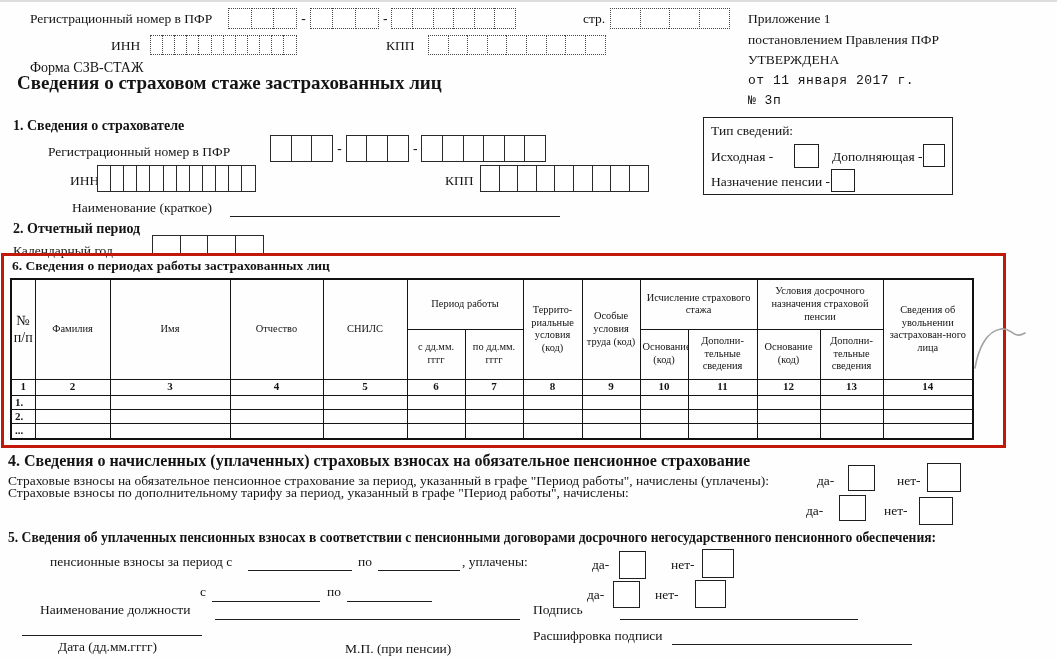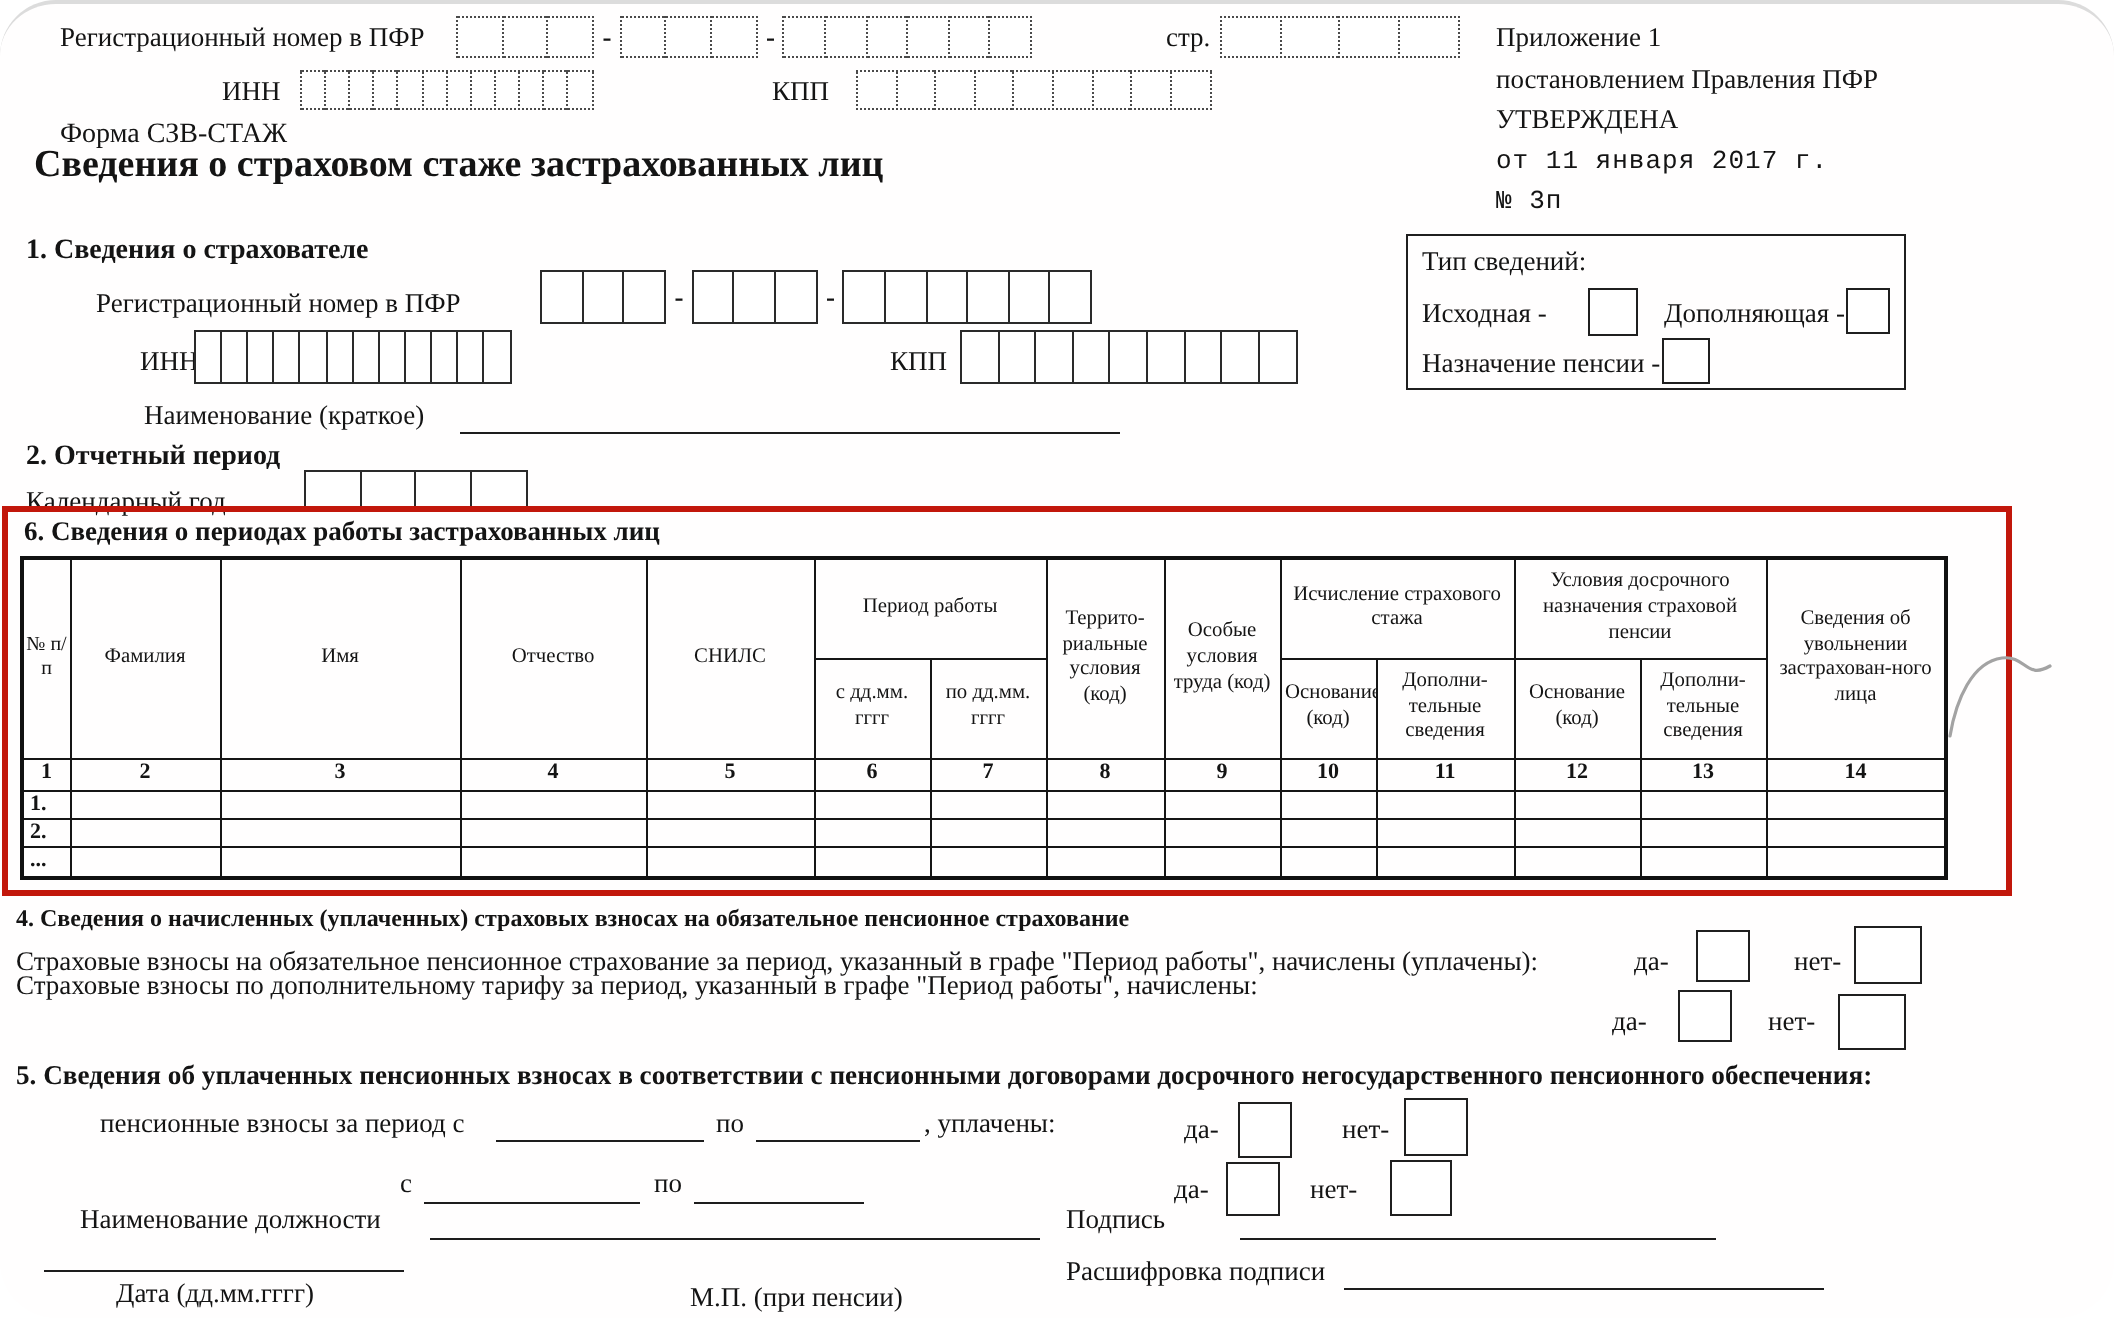--- a/index.html
+++ b/index.html
@@ -1,19 +1,19 @@
 <!DOCTYPE html>
 <html><head>
 <meta charset="utf-8">
 <style>
   html,body{margin:0;padding:0;background:#fff;}
   .page{
     position:relative;width:1057px;height:659px;background:#fffefe;
     font-family:"Liberation Serif","DejaVu Serif",serif;color:#141414;
-    font-size:13.5px;overflow:hidden;box-sizing:border-box;border-top:2px solid #dcdcdc;border-radius:28px;
+    font-size:13.5px;overflow:hidden;box-sizing:border-box;border-top:2px solid #dcdcdc;
   }
   .abs{position:absolute;white-space:nowrap;}
   .mono{font-family:"Liberation Mono","DejaVu Sans Mono",monospace;font-size:13px;letter-spacing:.5px;}
   .title{font-size:19px;font-weight:bold;}
   .sec{font-weight:bold;font-size:14px;}
   
   .grp{display:inline-flex;vertical-align:middle;}
   .grp .cell{box-sizing:border-box;width:var(--cw,22px);height:var(--ch,20px);
     border:1.4px solid #2a2a2a;margin-left:-1.4px;background:#fff;}
   .grp .cell:first-child{margin-left:0;}
@@ -30,21 +30,21 @@
   .redbox{position:absolute;left:1px;top:251px;width:1005px;height:195px;border:3.5px solid var(--red,#c2170b);box-sizing:border-box;}
   
   .roster{position:absolute;left:10px;top:276px;border-collapse:collapse;table-layout:fixed;
     width:962px;font-size:10.4px;text-align:center;border:2px solid #111;}
   .roster th,.roster td{border:1.5px solid #151515;padding:0 2px;line-height:1.22;
     vertical-align:middle;font-weight:normal;overflow:hidden;}
   .roster tr.h1{height:50px;} .roster tr.h2{height:50px;}
   .roster tr.nrow td{height:15px;font-weight:bold;font-size:11px;padding:0;}
   .roster tr.drow td{height:13px;}
   .roster tr.drow td.rl{text-align:left;padding-left:3px;font-weight:bold;font-size:11px;}
-  .roster th.npp{font-size:10px;padding:0 1px;}
+  .roster th.npp{font-size:14px;padding:0 1px;}
   .approval div{line-height:20.5px;}
   svg{display:block;}
 </style>
 </head>
 <body>
 
 <div class="page">
 
   <div class="abs" style="left:30px;top:9px">Регистрационный номер в ПФР</div>
   <div class="rowline" style="left:228px;top:6px">
@@ -310,21 +310,21 @@
           <td></td>
       <td></td>
     </tr>
   </tbody>
     </table>
 
   <svg class="abs" style="left:968px;top:316px" width="62" height="56" viewBox="0 0 62 56">
     <path d="M 7 50 C 10 32 18 13 33 11 C 45 9.5 45 22 57 15" fill="none" stroke="#a3a3a3" stroke-width="1.6" stroke-linecap="round"></path>
   </svg>
 
-  <div class="abs sec" style="left:8px;top:450px;font-size:12px">4. Сведения о начисленных (уплаченных) страховых взносах на обязательное пенсионное страхование</div>
+  <div class="abs sec" style="left:8px;top:450px;font-size:16px">4. Сведения о начисленных (уплаченных) страховых взносах на обязательное пенсионное страхование</div>
   <div class="abs" style="left:8px;top:471px">Страховые взносы на обязательное пенсионное страхование за период, указанный в графе "Период работы", начислены (уплачены):</div>
   <div class="abs" style="left:817px;top:471px">да-</div>
   <div class="chk" style="left:848px;top:463px;width:27px;height:26px"></div>
   <div class="abs" style="left:897px;top:471px">нет-</div>
   <div class="chk" style="left:927px;top:461px;width:34px;height:29px"></div>
 
   <div class="abs" style="left:8px;top:483px">Страховые взносы по дополнительному тарифу за период, указанный в графе "Период работы", начислены:</div>
   <div class="abs" style="left:806px;top:501px">да-</div>
   <div class="chk" style="left:839px;top:493px;width:27px;height:26px"></div>
   <div class="abs" style="left:884px;top:501px">нет-</div>

